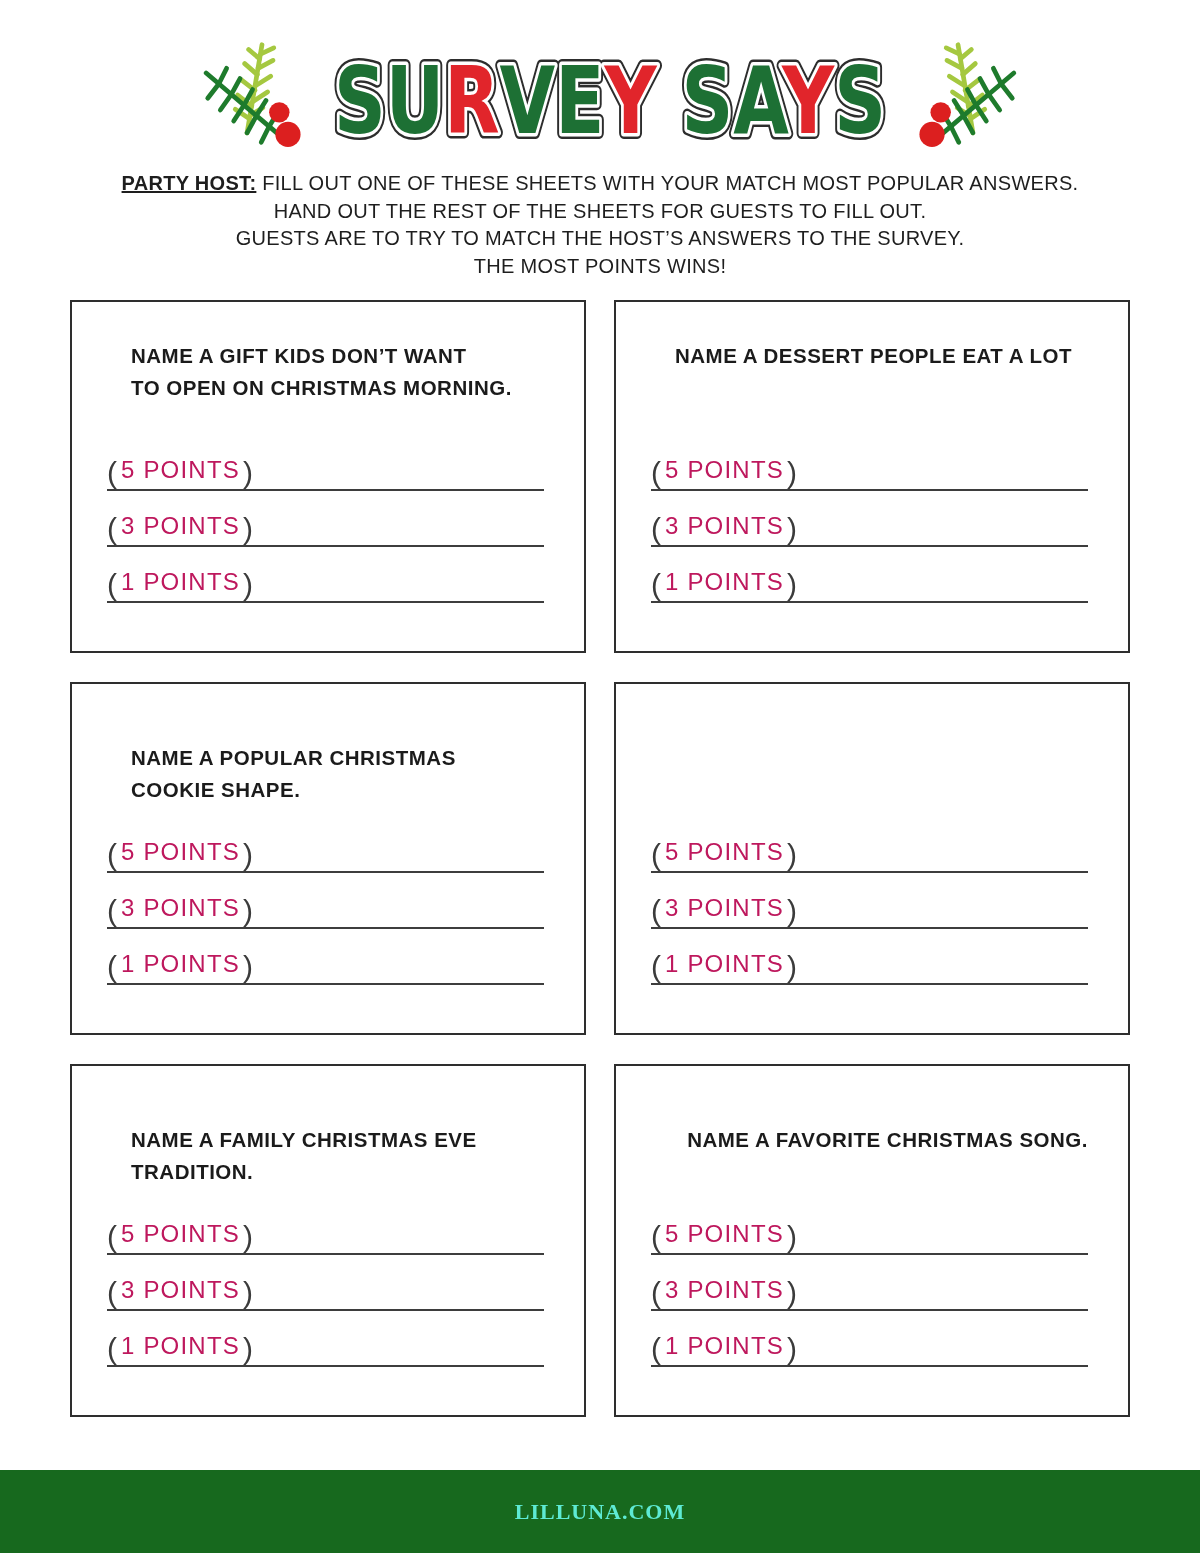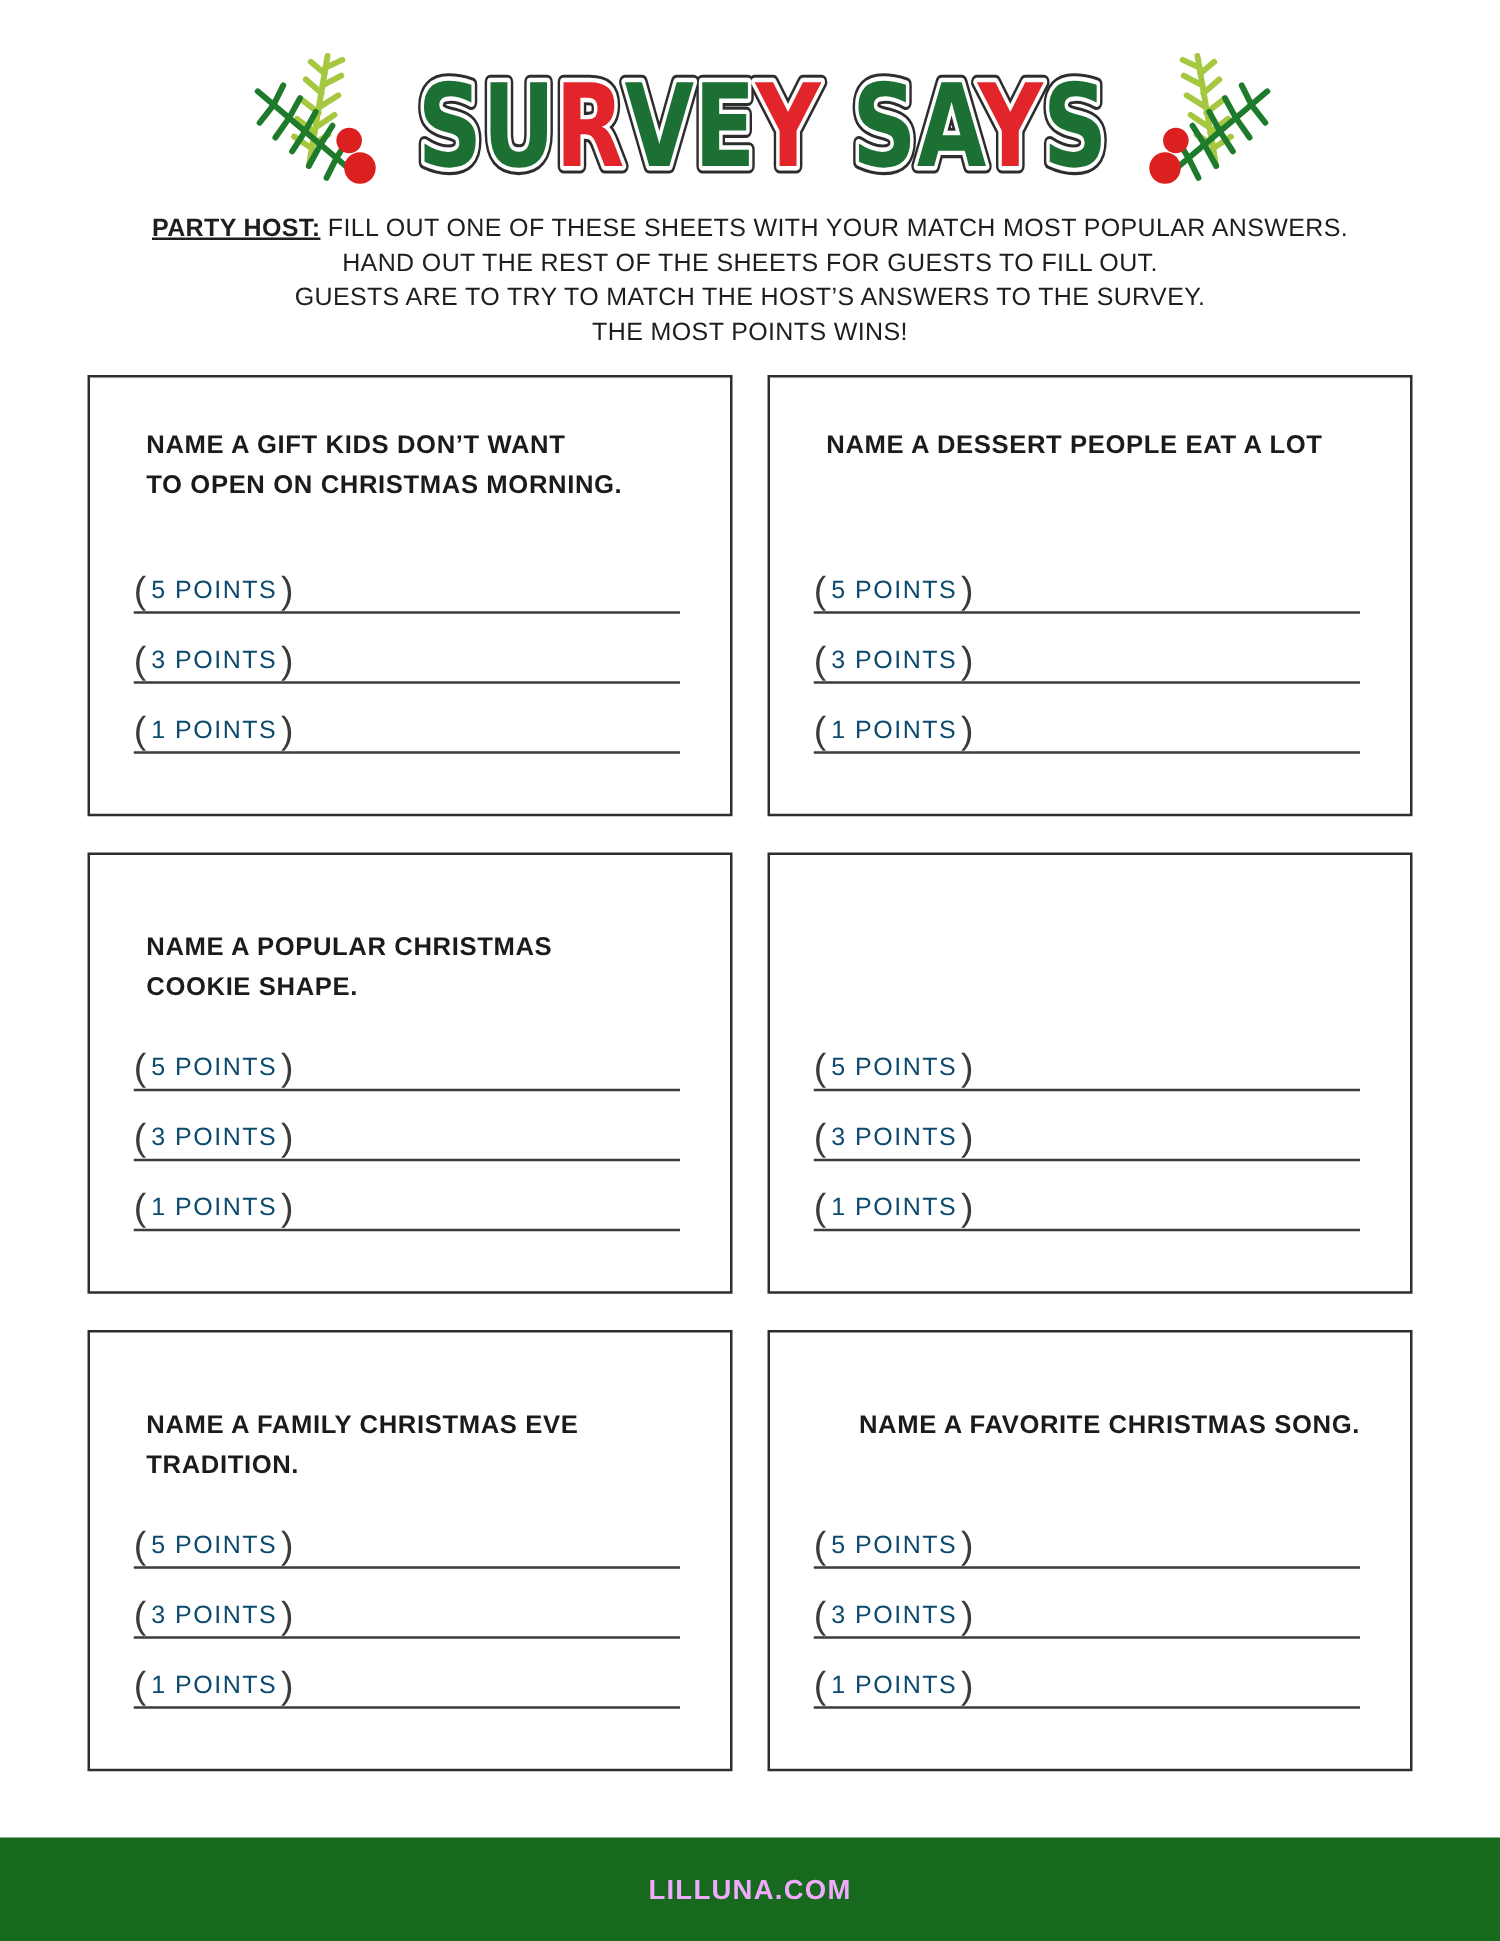--- a/index.html
+++ b/index.html
@@ -21,33 +21,33 @@
     stroke:#ffffff;stroke-width:7;stroke-linejoin:round;paint-order:stroke fill;}
   
   .instructions{margin-top:12px;text-align:center;font-size:20px;line-height:27.5px;
     color:#1e1e1e;letter-spacing:0.3px;}
   .instructions .bold{font-weight:700;text-decoration:underline;}
   
   .grid{margin:20px 70px 0;display:grid;grid-template-columns:1fr 1fr;column-gap:28px;row-gap:29px;}
   .card{height:353px;box-sizing:border-box;border:2px solid #2e2e2e;background:#fff;
     display:flex;flex-direction:column;padding:38px 40px 48px 35px;}
   .grid .card:nth-child(n+3){padding-top:58px;}
-  .q{margin-left:10px;font-weight:700;font-size:20.5px;letter-spacing:0.5px;
+  .q{margin-left:24px;font-weight:700;font-size:20.5px;letter-spacing:0.5px;
     color:#1b1b1b;line-height:32px;}
   .card.center .q{text-align:right;margin-left:0;}
   .answers{margin-top:auto;}
   .answer-row{border-bottom:2px solid #3d3d3d;margin-bottom:16px;height:35px;
     display:flex;align-items:flex-end;padding-bottom:3px;}
   .answer-row:last-child{margin-bottom:0;}
   .paren{font-size:30px;font-weight:400;color:#3b3b3b;line-height:26px;}
-  .pts{font-size:20px;letter-spacing:1.2px;color:#0c4a6e;padding:0 3px 2px 4px;}
+  .pts{font-size:24px;letter-spacing:1.2px;color:#be185d;padding:0 3px 2px 4px;}
   
   .footer{position:absolute;left:0;right:0;bottom:0;height:83px;
     background:var(--footer-bg,#17691e);display:flex;align-items:center;justify-content:center;}
-  .footer span{color:#f0abfc;font-size:22px;font-weight:700;letter-spacing:1px;}
+  .footer span{color:#5eead4;font-size:22px;font-weight:700;letter-spacing:1px;font-family:Liberation Serif, serif;}
 </style>
 </head>
 <body>
 
 <div class="page">
 
   <header class="header">
     <svg class="sprig sprig-left" viewBox="0 0 130 150" aria-hidden="true">
       <g class="light">
         <line x1="60" y1="118" x2="79" y2="6"></line>

